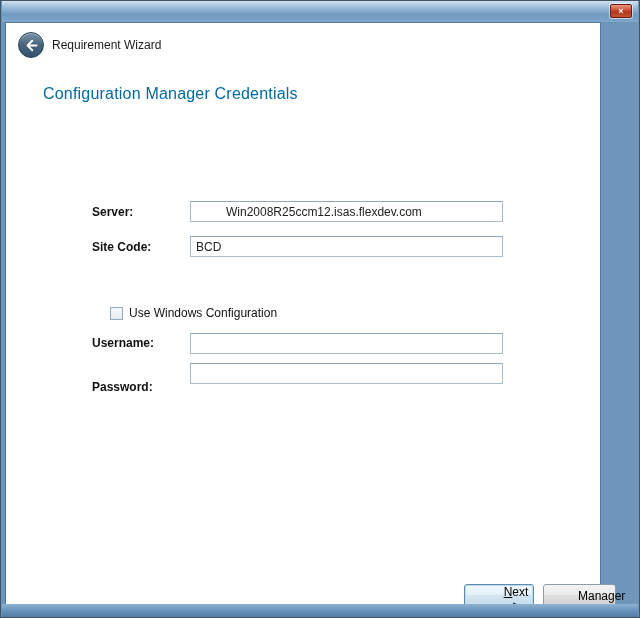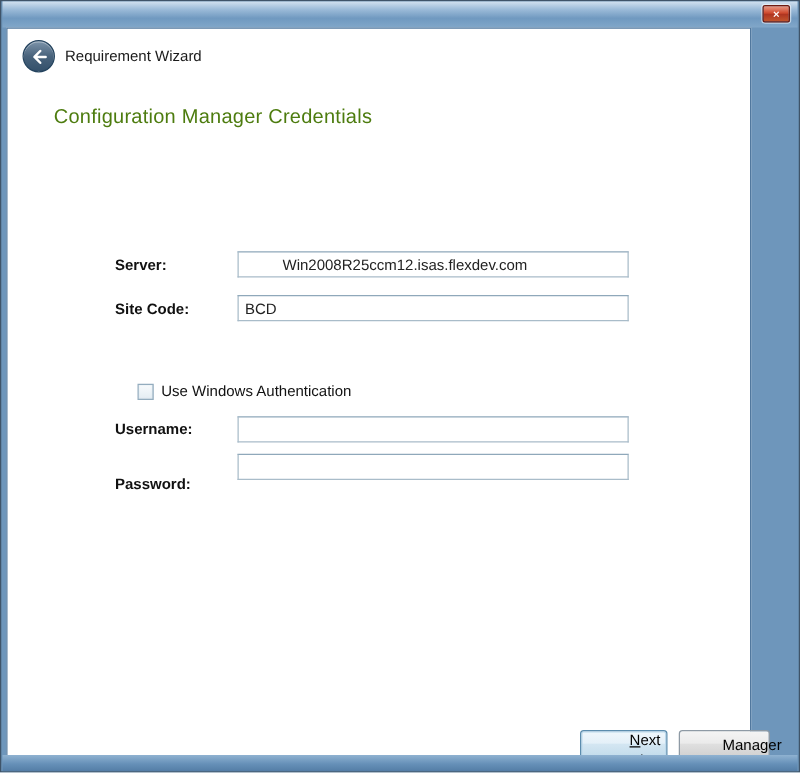--- a/index.html
+++ b/index.html
@@ -71,21 +71,21 @@
     left: 46px; top: 15px;
     font-size: 12px;
     color: #1a1a1a;
   }
 
   .page-heading {
     position: absolute;
     left: 37px; top: 62px;
     font-size: 16px;
     font-weight: 400;
-    color: #4d7c0f;
+    color: #0369a1;
     letter-spacing: 0.2px;
   }
 
   .field-label {
     position: absolute;
     left: 86px;
     font-size: 12px;
     font-weight: bold;
     color: #111111;
     white-space: nowrap;
@@ -183,21 +183,21 @@
 
     <div class="page-heading">Configuration Manager Credentials</div>
 
     <label class="field-label lbl-server">Server:</label>
     <input class="text-input inp-server" type="text" value="Win2008R25ccm12.isas.flexdev.com" style="">
 
     <label class="field-label lbl-sitecode">Site Code:</label>
     <input class="text-input inp-sitecode" type="text" value="BCD" style="">
 
     <input class="checkbox" type="checkbox" style="">
-    <label class="checkbox-label">Use Windows Authentication</label>
+    <label class="checkbox-label">Use Windows Configuration</label>
 
     <label class="field-label lbl-username">Username:</label>
     <input class="text-input inp-username" type="text" value="" style="">
 
     <label class="field-label lbl-password">Password:</label>
     <input class="text-input inp-password" type="password" value="" style="">
 
     <button class="btn btn-next">
       <span class="accel">N</span><span>ext &gt;</span>
     </button>

